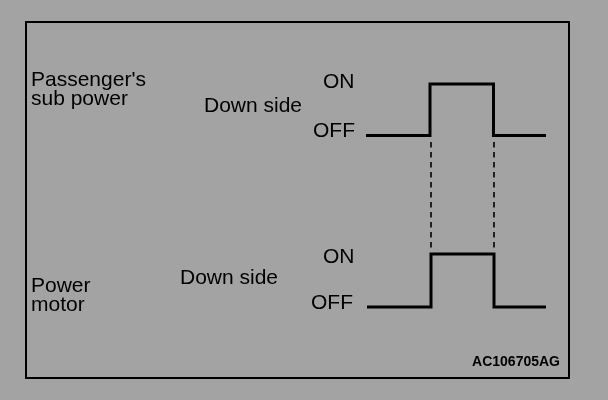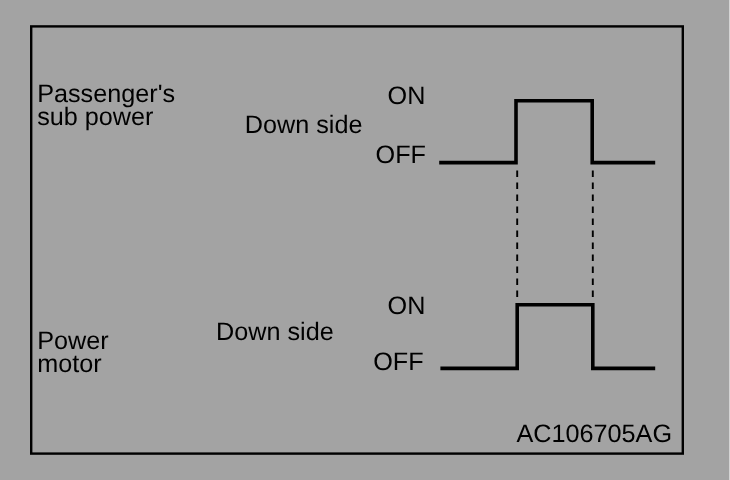--- a/index.html
+++ b/index.html
@@ -35,23 +35,23 @@
   .multiline {
     line-height: 18.5px;
   }
   .multiline span {
     display: block;
   }
   .figcode {
     position: absolute;
     right: 48px;
     top: 351px;
-    font-size: 21px;
+    font-size: 14px;
     line-height: 21px;
-    font-weight: normal;
+    font-weight: bold;
     white-space: nowrap;
   }
   svg.wave-overlay {
     position: absolute;
     left: 0;
     top: 0;
     width: 608px;
     height: 400px;
     pointer-events: none;
   }

